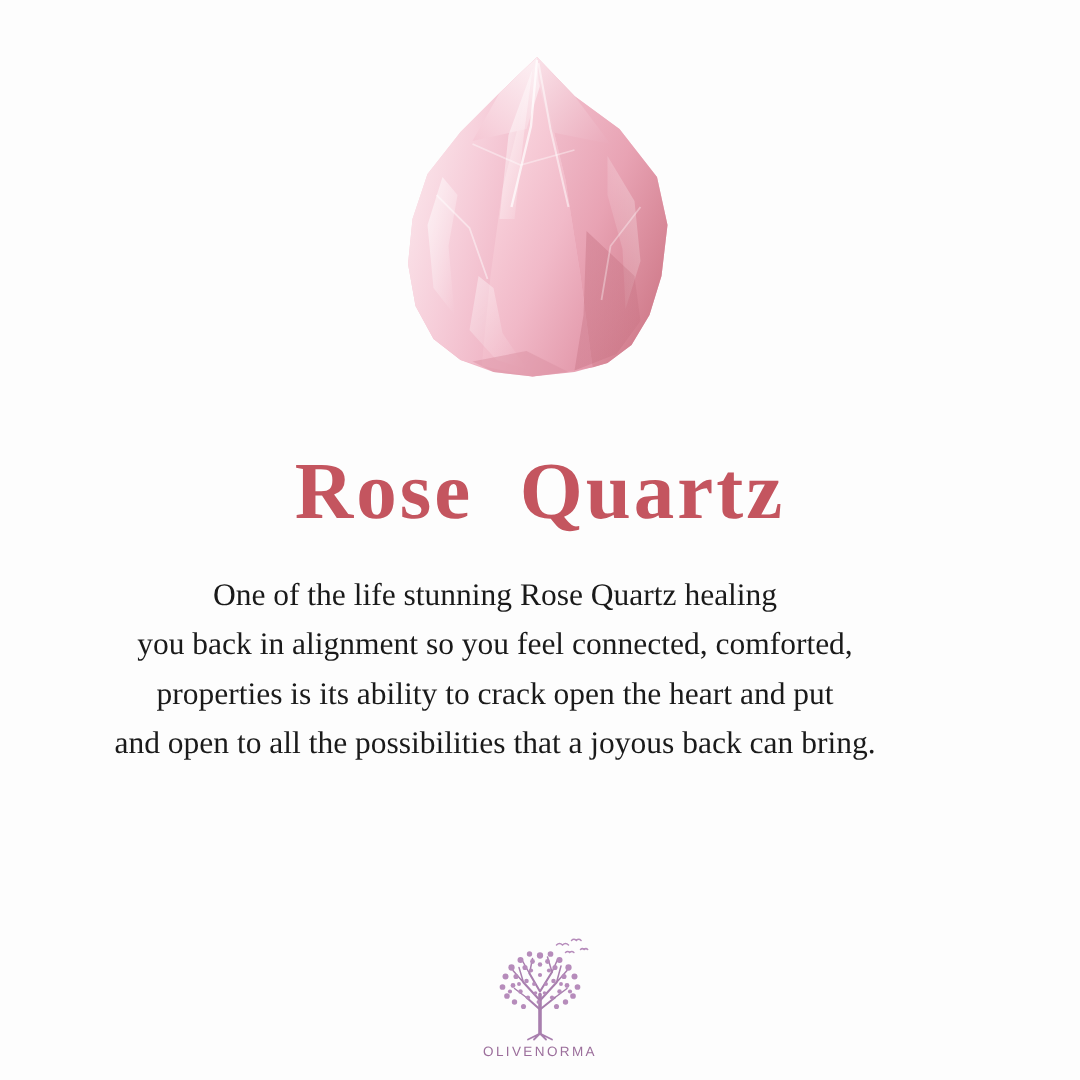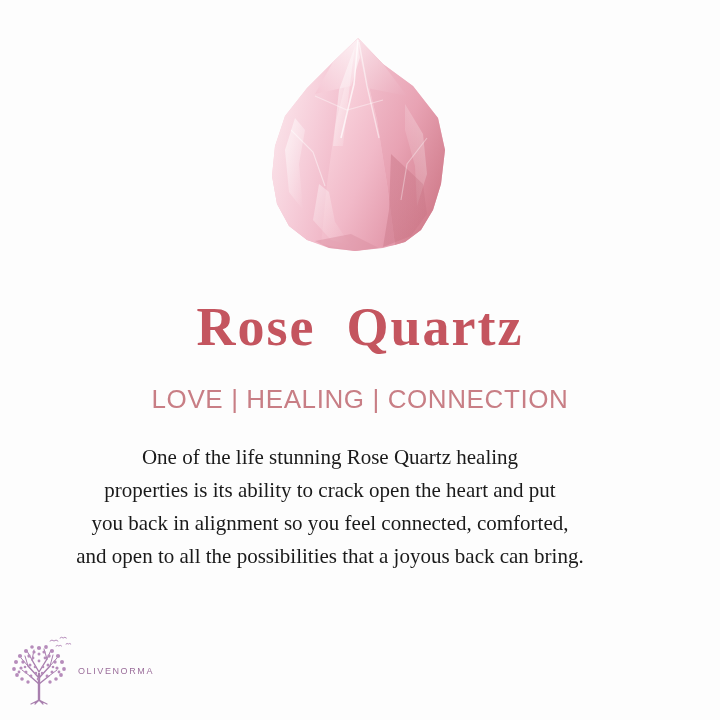--- a/index.html
+++ b/index.html
@@ -81,21 +81,21 @@
     white-space: pre;
   }
 
   
   .logo-area {
     position: absolute;
     left: 0;
     right: 0;
     bottom: 14px;
     display: flex;
-    flex-direction: row;
+    flex-direction: column;
     align-items: center;
   }
   .logo-wordmark {
     font-family: "Liberation Sans", sans-serif;
     font-size: 9px;
     letter-spacing: 1.6px;
     color: #9b6e9b;
     margin-top: 1px;
     text-align: center;
   }
@@ -174,26 +174,25 @@
       <path d="M103 6 L99 50 L86 104" stroke="#ffffff" stroke-opacity="0.7" stroke-width="1.6" fill="none"></path>
       <path d="M104 8 L112 52 L124 104" stroke="#ffffff" stroke-opacity="0.5" stroke-width="1.4" fill="none"></path>
       <path d="M36 96 L58 118 L70 152" stroke="#ffffff" stroke-opacity="0.45" stroke-width="1.2" fill="none"></path>
       <path d="M172 104 L152 130 L146 166" stroke="#ffffff" stroke-opacity="0.35" stroke-width="1.2" fill="none"></path>
       <path d="M60 62 L92 76 L128 66" stroke="#ffffff" stroke-opacity="0.4" stroke-width="1.2" fill="none"></path>
     </svg>
   </div>
 
   <h1 class="title">Rose  Quartz</h1>
 
-  <p class="subtitle">LOVE | HEALING | CONNECTION</p>
 
   <div class="body-text">
     <span class="line">One of the life stunning Rose Quartz healing</span>
+    <span class="line">you back in alignment so you feel connected, comforted,</span>
     <span class="line">properties is its ability to crack open the heart and put</span>
-    <span class="line">you back in alignment so you feel connected, comforted,</span>
     <span class="line">and open to all the possibilities that a joyous back can bring.</span>
   </div>
 
   <div class="logo-area">
     <svg width="78" height="72" viewBox="0 0 78 72">
       <g stroke="#a87fae" fill="none" stroke-linecap="round">
 
         <path d="M39 66 L39 40" stroke-width="2.4"></path>
 
         <path d="M39 66 L31 70 M39 66 L47 70 M39 66 L35 70 M39 66 L43 70" stroke-width="1.2"></path>

